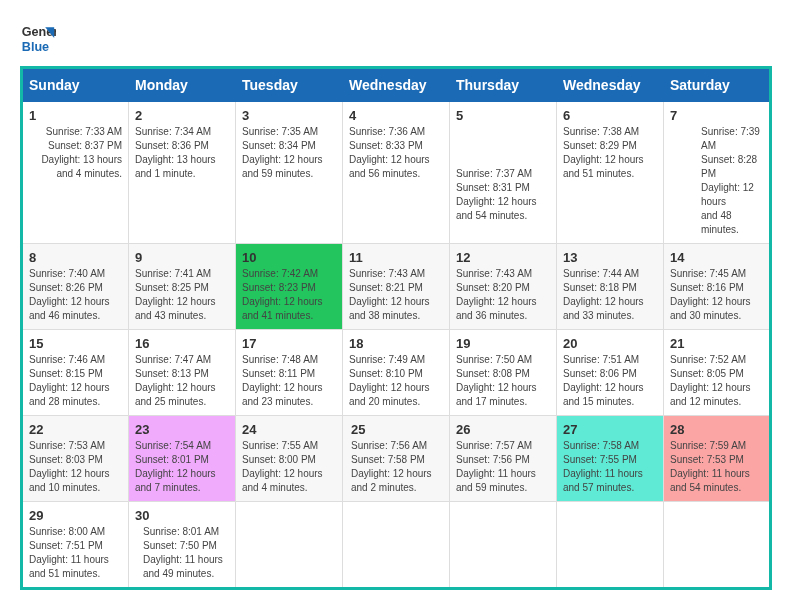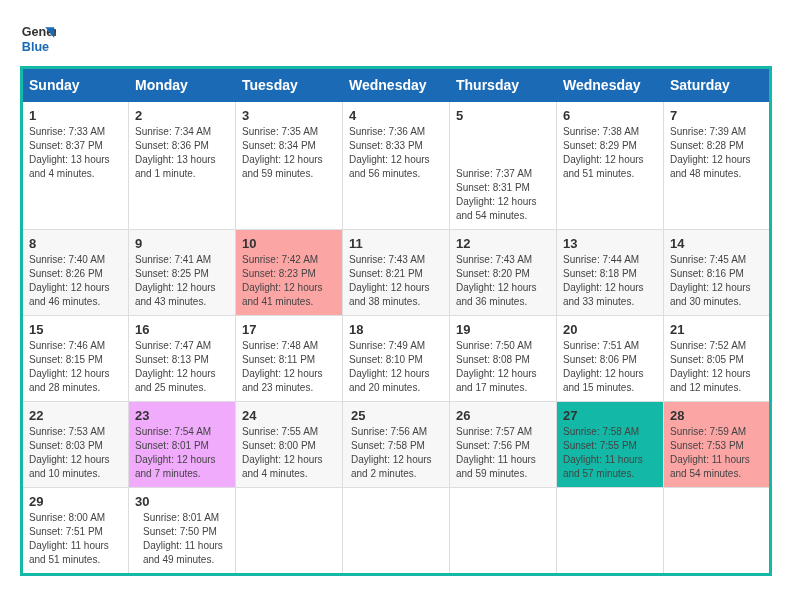--- a/index.html
+++ b/index.html
@@ -110,21 +110,21 @@
         <th>Wednesday</th>
         <th>Thursday</th>
         <th>Wednesday</th>
         <th>Saturday</th>
       </tr>
   </thead>
   <tbody id="calendar-body">
   <tr>
         <td>
           <span class="day-number">1</span>
-          <div class="day-info" style="white-space: pre-line;">Sunrise: 7:33 AM
+          <div class="day-info" style="white-space: pre-line; text-align: right;">Sunrise: 7:33 AM
 Sunset: 8:37 PM
 Daylight: 13 hours
 and 4 minutes.</div>
         </td>
         <td>
           <span class="day-number">2</span>
           <div class="day-info" style="white-space: pre-line;">Sunrise: 7:34 AM
 Sunset: 8:36 PM
 Daylight: 13 hours
 and 1 minute.</div>
@@ -152,42 +152,42 @@
         </td>
         <td>
           <span class="day-number">6</span>
           <div class="day-info" style="white-space: pre-line;">Sunrise: 7:38 AM
 Sunset: 8:29 PM
 Daylight: 12 hours
 and 51 minutes.</div>
         </td>
         <td>
           <span class="day-number">7</span>
-          <div class="day-info" style="white-space: pre-line;">Sunrise: 7:39 AM
+          <div class="day-info" style="white-space: pre-line; margin-left: 31px;">Sunrise: 7:39 AM
 Sunset: 8:28 PM
 Daylight: 12 hours
 and 48 minutes.</div>
         </td>
       </tr>
       <tr>
         <td style="background: rgb(247, 247, 247);">
           <span class="day-number">8</span>
           <div class="day-info" style="white-space: pre-line;">Sunrise: 7:40 AM
 Sunset: 8:26 PM
 Daylight: 12 hours
 and 46 minutes.</div>
         </td>
         <td style="background: rgb(247, 247, 247);">
           <span class="day-number">9</span>
           <div class="day-info" style="white-space: pre-line;">Sunrise: 7:41 AM
 Sunset: 8:25 PM
 Daylight: 12 hours
 and 43 minutes.</div>
         </td>
-        <td style="background: #fca5a5;">
+        <td style="background: #22c55e;">
           <span class="day-number">10</span>
           <div class="day-info" style="white-space: pre-line;">Sunrise: 7:42 AM
 Sunset: 8:23 PM
 Daylight: 12 hours
 and 41 minutes.</div>
         </td>
         <td style="background: rgb(247, 247, 247);">
           <span class="day-number">11</span>
           <div class="day-info" style="white-space: pre-line;">Sunrise: 7:43 AM
 Sunset: 8:21 PM
@@ -296,21 +296,21 @@
 Daylight: 12 hours
 and 2 minutes.</div>
         </td>
         <td style="background: rgb(247, 247, 247);">
           <span class="day-number">26</span>
           <div class="day-info" style="white-space: pre-line;">Sunrise: 7:57 AM
 Sunset: 7:56 PM
 Daylight: 11 hours
 and 59 minutes.</div>
         </td>
-        <td style="background: #14b8a6;">
+        <td style="background: #5eead4;">
           <span class="day-number">27</span>
           <div class="day-info" style="white-space: pre-line;">Sunrise: 7:58 AM
 Sunset: 7:55 PM
 Daylight: 11 hours
 and 57 minutes.</div>
         </td>
         <td style="background: #fca5a5;">
           <span class="day-number">28</span>
           <div class="day-info" style="white-space: pre-line;">Sunrise: 7:59 AM
 Sunset: 7:53 PM

